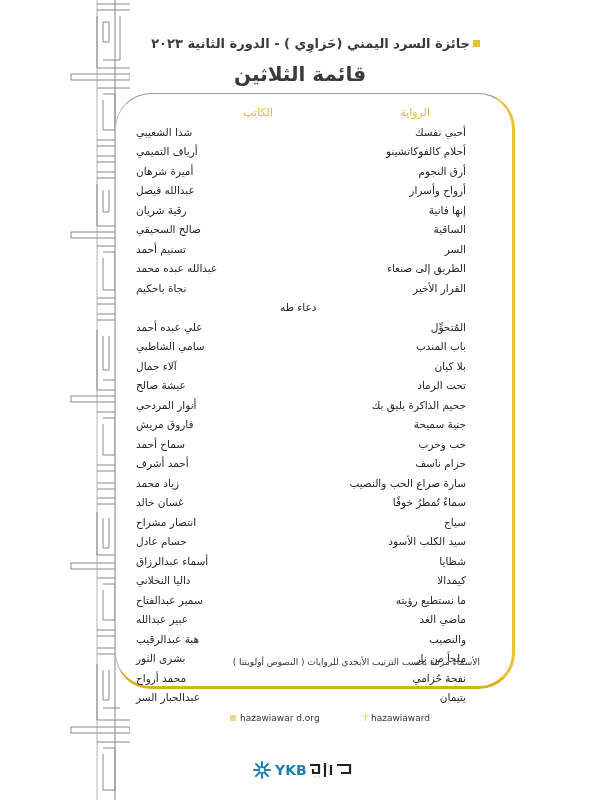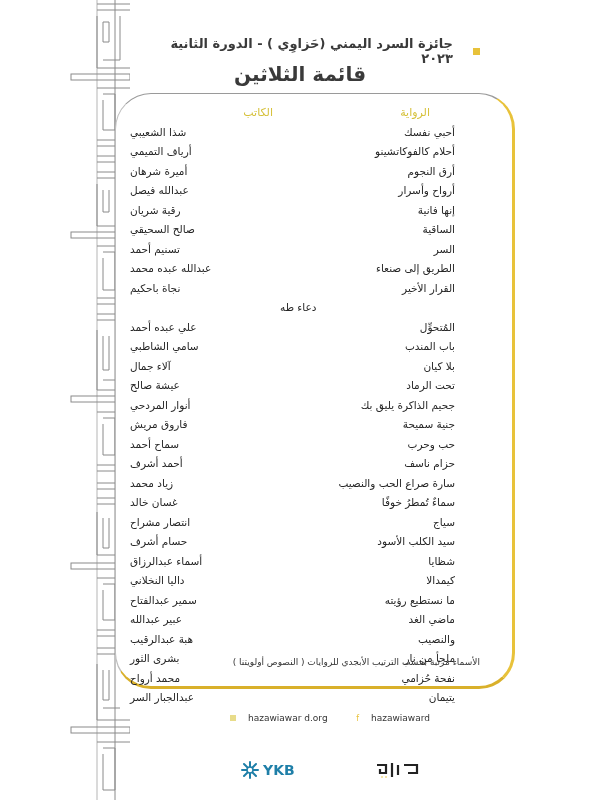--- a/index.html
+++ b/index.html
@@ -3,21 +3,21 @@
   <meta charset="utf-8">
   <style>
     * { box-sizing: border-box; margin: 0; padding: 0; }
     html, body { width: 600px; height: 800px; background: #ffffff; overflow: hidden; }
     body { position: relative; font-family: "DejaVu Sans", sans-serif; color: #2b2b2b; }
 
     .pattern { position: absolute; left: 0; top: 0; width: 130px; height: 800px; }
 
     .title-row {
       position: absolute; top: 36px; left: 150px; width: 330px;
-      direction: rtl; display: flex; align-items: center; gap: 20px;
+      direction: rtl; display: flex; align-items: center; gap: 3px;
       font-size: 13px; font-weight: bold; color: #3a3a3a;
     }
     .bullet { width: 7px; height: 7px; background: #e8c23a; flex: 0 0 7px; }
     .subtitle {
       position: absolute; top: 62px; left: 150px; width: 300px;
       text-align: center; direction: rtl;
       font-size: 20px; font-weight: bold; color: #3a3a3a;
     }
 
     .card {
@@ -39,37 +39,37 @@
     .rows {
       position: absolute; top: 122px; left: 130px; width: 340px;
     }
     .row {
       height: 19.5px; display: flex; direction: rtl; align-items: center;
       font-size: 10.5px; color: #262626;
     }
     .novel { width: 140px; text-align: right; }
     .gap { width: 40px; }
     .author { width: 150px; text-align: left; padding-right: 0; }
-    .row .novel { margin-right: 15px; text-align: right; }
+    .row .novel { margin-right: 4px; text-align: right; }
 
     .note {
       position: absolute; top: 657px; left: 180px; width: 300px;
       direction: rtl; text-align: right; font-size: 9px; color: #333;
     }
     .links {
       position: absolute; top: 713px; left: 230px; width: 200px;
       display: flex; justify-content: space-between; font-size: 9px; color: #333;
     }
-    .link { display: flex; align-items: center; gap: 12px; }
+    .link { display: flex; align-items: center; gap: 4px; }
     .sq { width: 6px; height: 6px; background: #e8dc8a; display: inline-block; }
     .fb { color: #e8c23a; font-size: 8px; }
 
     .logos {
-      position: absolute; top: 755px; left: 240px; width: 180px; height: 30px;
-      display: flex; align-items: center; justify-content: space-between;
+      position: absolute; top: 755px; left: 252px; width: 180px; height: 30px;
+      display: flex; align-items: center; 
     }
     .ykb { display: flex; align-items: center; gap: 3px; color: #1f7fa8; font-weight: bold; font-size: 14px; }
     .hz { width: 46px; height: 22px; }
   </style>
 </head>
 <body>
 
 <svg class="pattern" viewBox="0 0 130 800" fill="none" stroke="#8a8a8a" stroke-width="1">
 
   <line x1="115" y1="0" x2="115" y2="800"></line>
@@ -212,21 +212,21 @@
       <span class="author">غسان خالد</span>
     </div>
     <div class="row">
       <span class="novel">سياج</span>
       <span class="gap"></span>
       <span class="author">انتصار مشراح</span>
     </div>
     <div class="row">
       <span class="novel">سيد الكلب الأسود</span>
       <span class="gap"></span>
-      <span class="author">حسام أشرف</span>
+      <span class="author">حسام عادل</span>
     </div>
     <div class="row">
       <span class="novel">شظايا</span>
       <span class="gap"></span>
       <span class="author">أسماء عبدالرزاق</span>
     </div>
     <div class="row">
       <span class="novel">كيمدالا</span>
       <span class="gap"></span>
       <span class="author">داليا النخلاني</span>

